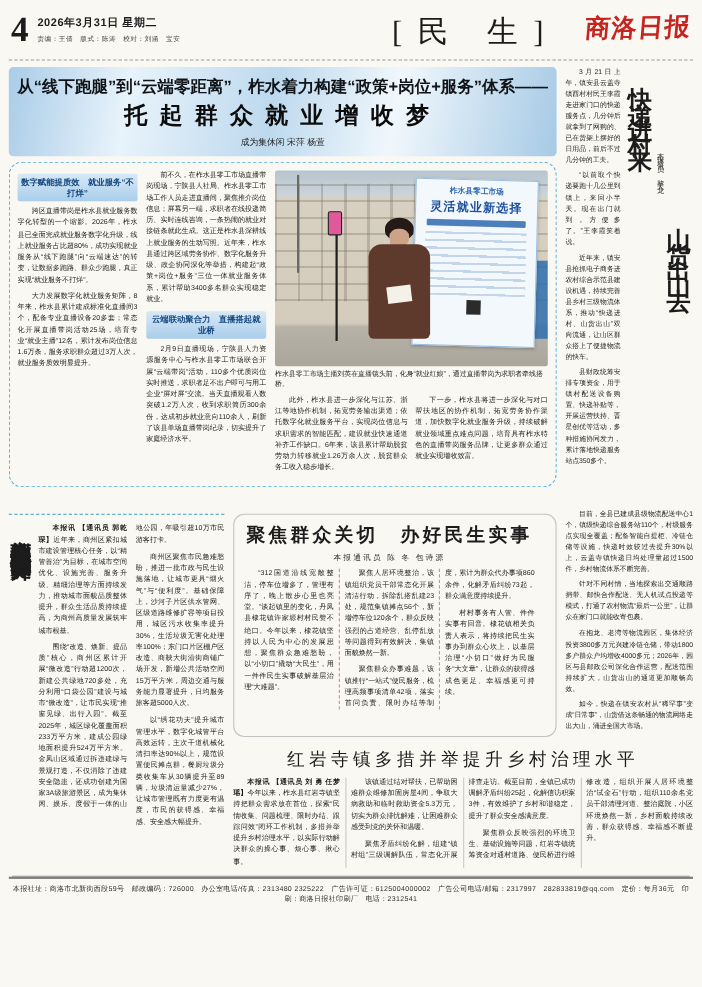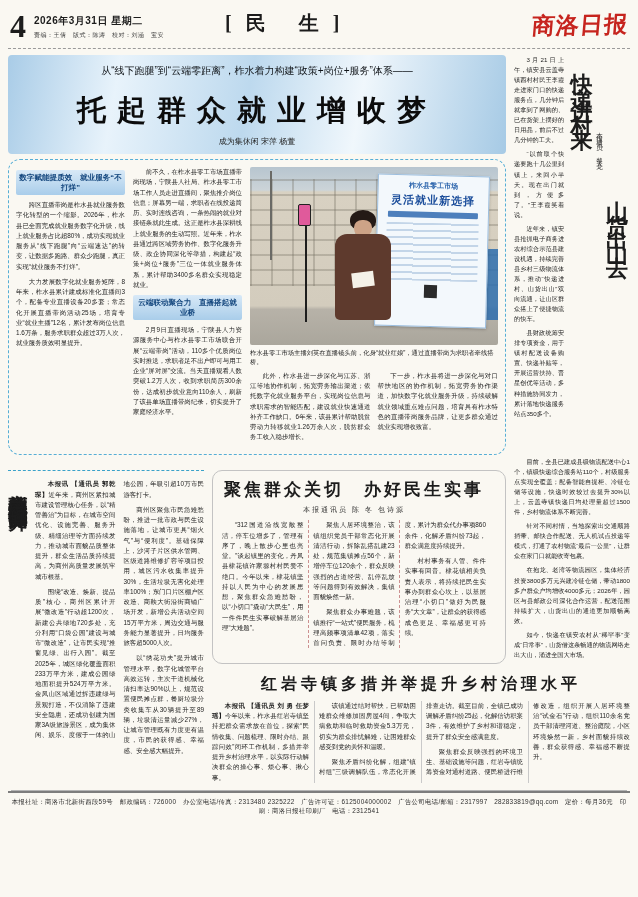--- a/index.html
+++ b/index.html
@@ -10,37 +10,37 @@
   }
   .page{padding:6px 8px 0 8px;box-sizing:border-box;}
 
   
   .masthead{display:flex;align-items:flex-start;border-bottom:1px dashed #9a9a9a;padding:4px 2px 6px 2px;}
   .mh-left{display:flex;align-items:flex-start;gap:8px;width:215px;}
   .page-num{font-family:"Liberation Serif","DejaVu Serif",serif;font-size:32px;font-weight:700;line-height:1;}
   .date-block{padding-top:4px;}
   .date{font-size:10px;font-weight:700;letter-spacing:.5px;}
   .credits{font-size:6px;color:#444;margin-top:3px;letter-spacing:.5px;}
-  .section-name{flex:1;text-align:left;font-size:20px;font-weight:700;letter-spacing:14px;font-family:"Liberation Serif","DejaVu Serif",serif;}
+  .section-name{flex:1;text-align:right;font-size:28px;font-weight:400;letter-spacing:14px;font-family:"Liberation Serif","DejaVu Serif",serif;}
   .paper-logo{width:120px;text-align:right;color:#c6241e;font-size:23px;font-weight:900;
     font-family:"Liberation Serif","DejaVu Serif",serif;transform:skewX(-6deg) rotate(-1deg);letter-spacing:1px;}
 
   
   .content{display:grid;grid-template-columns:196px 294px 116px;grid-template-rows:auto auto auto;column-gap:8px;row-gap:6px;margin-top:6px;}
   .top-article{grid-column:1/3;grid-row:1;}
   .rail{grid-column:3;grid-row:1/3;}
   .shangzhou{grid-column:1;grid-row:2/4;}
   .jujiao{grid-column:2;grid-row:2;}
   .hongyan{grid-column:2/4;grid-row:3;}
 
   
   .banner{border-radius:4px;text-align:center;padding:9px 6px 7px 6px;
     background:linear-gradient(100deg,#a9cce7 0%,#e8f3fb 22%,#bdd9ee 48%,#f0f7fc 70%,#a6cae5 100%);}
-  .eyebrow{font-size:10px;font-weight:400;color:#101418;}
-  .main-title{font-size:29px;font-weight:900;letter-spacing:11px;margin-top:13px;color:#0c0c0c;font-family:Liberation Serif, serif;}
+  .eyebrow{font-size:15px;font-weight:700;color:#101418;}
+  .main-title{font-size:21px;font-weight:900;letter-spacing:11px;margin-top:2px;color:#0c0c0c;font-family:Liberation Serif, serif;}
   .top-byline{font-size:8px;margin-top:5px;color:#222;}
   .top-body{border:1px dashed #56aed6;border-radius:12px;margin-top:5px;padding:7px 7px 6px 7px;display:flex;gap:8px;}
   .tcols{width:226px;display:flex;gap:8px;}
   .tcol{flex:1;}
   .news-p{font-size:6.4px;line-height:1.6;text-align:justify;margin:0 0 5px 0;text-indent:2em;}
   .chip{display:block;font-size:7.6px;font-weight:800;color:#14477e;text-align:center;
     background:linear-gradient(180deg,#d8e9f7,#a9cdea);border-radius:2px;padding:2.5px 2px;margin:3px 0 5px 0;}
   .tright{flex:1;min-width:0;}
   .caption{font-size:6.3px;line-height:1.5;color:#222;margin-top:3px;}
   .bcols{display:flex;gap:7px;margin-top:4px;}
@@ -91,21 +91,21 @@
 
   
   .jujiao{border:1px solid #c3c3c3;border-radius:10px;padding:7px 19px 5px 9px;box-sizing:border-box;}
   .jj-title{text-align:center;font-size:17px;font-weight:900;letter-spacing:3px;}
   .jj-sub{text-align:center;font-size:10.5px;font-weight:700;margin-top:4px;color:#222;}
   .jj-byline{text-align:center;font-size:7px;color:#333;margin:4px 0 5px 0;letter-spacing:2px;}
   .jj-body{column-count:3;column-gap:10px;column-rule:1px dashed #cc9090;}
 
   
   .hongyan{padding-top:2px;}
-  .hy-title{text-align:center;font-size:16px;font-weight:700;letter-spacing:4px;margin:2px 0 6px 0;}
+  .hy-title{text-align:center;font-size:16px;font-weight:400;letter-spacing:4px;margin:2px 0 6px 0;}
   .hy-body{column-count:4;column-gap:10px;column-rule:1px solid #c9c9c9;}
 
   
   .footer{margin:8px 8px 0 8px;border-top:2px solid #7d7d7d;box-shadow:0 -4px 0 -3px #b5b5b5;
     padding:5px 2px 4px 2px;text-align:center;font-size:6.4px;color:#2e2e2e;letter-spacing:.3px;}
 </style>
 </head>
 <body>
 
 <div class="page">

